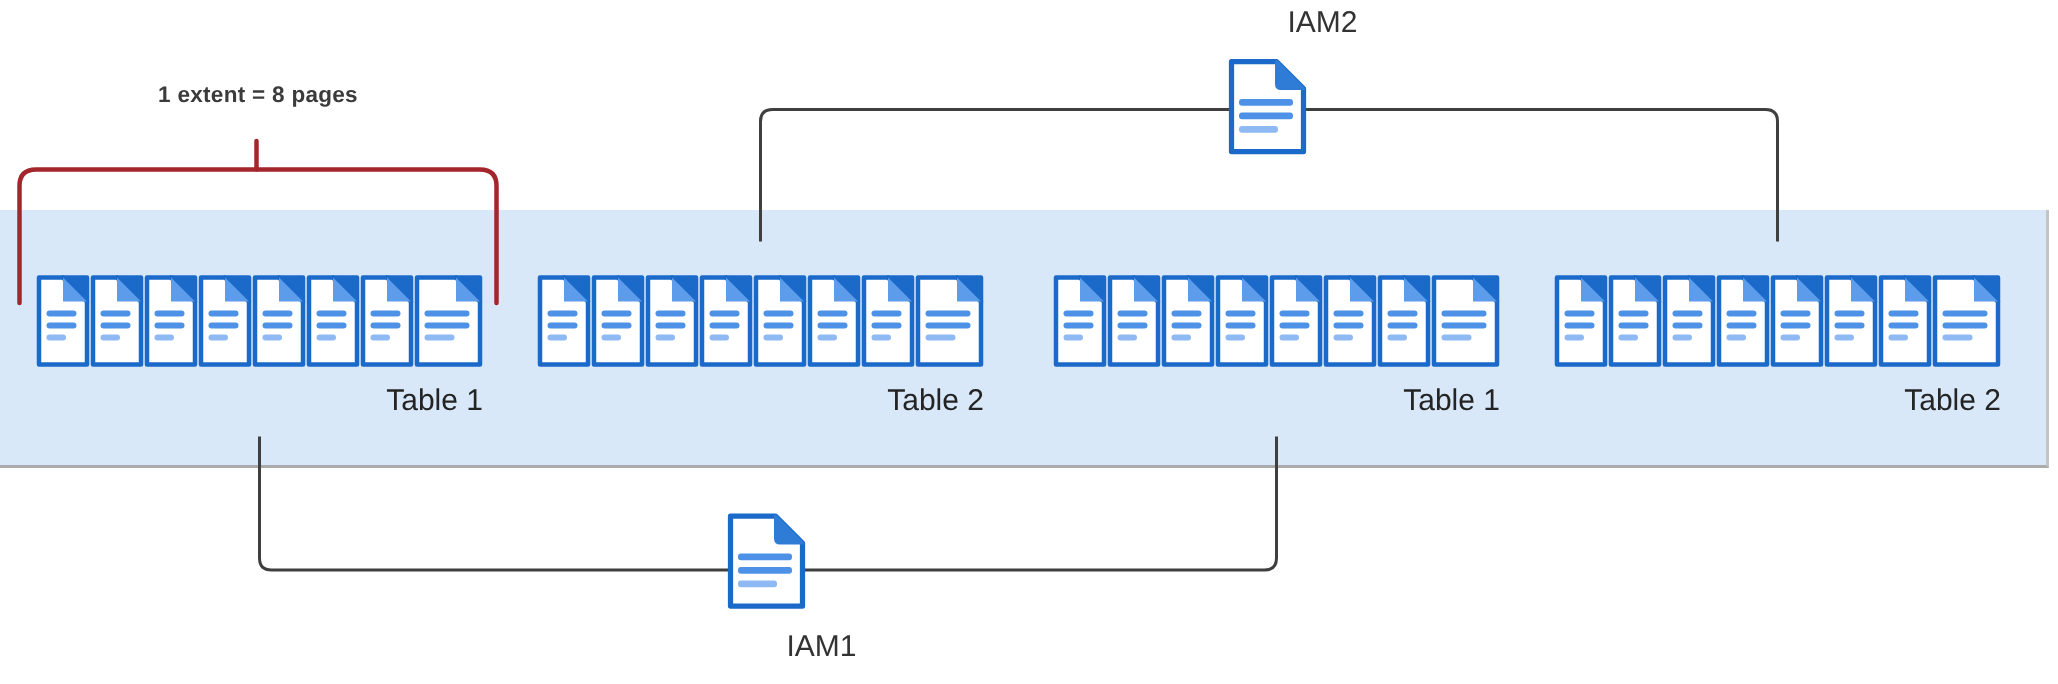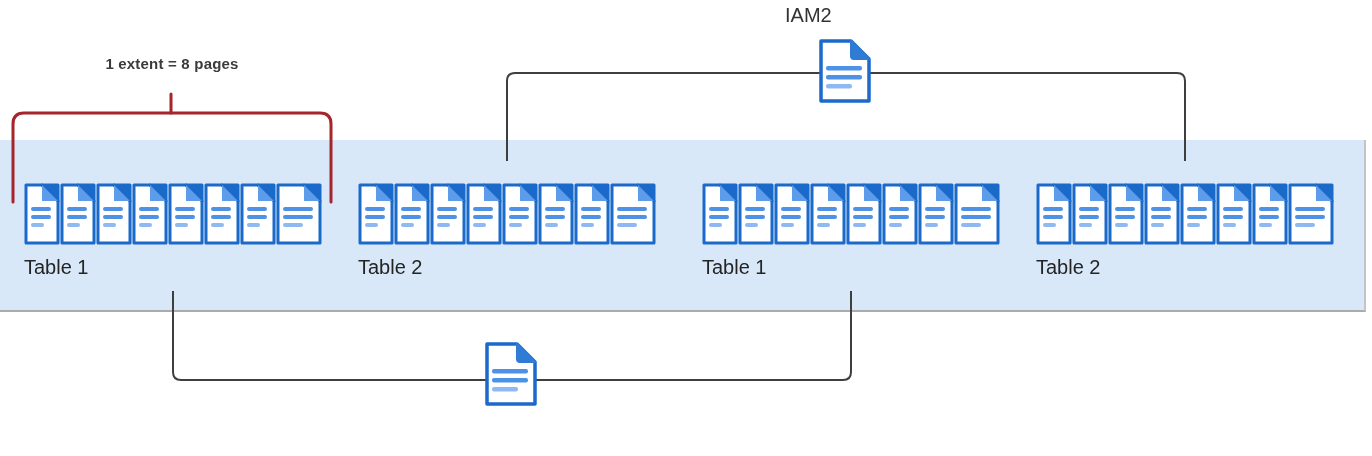--- a/index.html
+++ b/index.html
@@ -12,25 +12,25 @@
     background:var(--band-bg,#D9E8F9);
     border-bottom:2px solid #ABABAB; border-right:2px solid #C4C4C4;
   }
   .overlay { position:absolute; left:0; top:0; width:1372px; height:456px; pointer-events:none; }
   .connector { fill:none; stroke:var(--connector,#3F3F3F); stroke-width:2; }
   .bracket   { fill:none; stroke:var(--bracket-red,#A4262C); stroke-width:3; stroke-linecap:round; }
   .title-label {
     position:absolute; left:60px; top:55px; width:224px; text-align:center;
     font-weight:bold; font-size:15px; color:#3B3B3B; letter-spacing:0.2px;
   }
-  .group { position:absolute; top:183px; width:298px; text-align:left; }
+  .group { position:absolute; top:183px; width:298px; text-align:right; }
   .icon-row { display:flex; height:62px; align-items:flex-start; }
   .group-label { display:inline-block; margin-top:11px; font-size:20px; color:#242424; }
   .iam-icon { position:absolute; }
-  .iam-label { position:absolute; width:120px; text-align:left; font-size:20px; color:#333333; }
+  .iam-label { position:absolute; width:120px; text-align:right; font-size:20px; color:#333333; }
   .iam-label-top { left:785px; top:4px; }
   .iam-label-bottom { left:451px; top:420px; }
 
   
   .pg-body { fill:#ffffff; stroke:var(--page-border,#1B6AC9); stroke-width:3; stroke-linejoin:round; }
   .pg-dark { fill:var(--page-border,#1B6AC9); stroke:var(--page-border,#1B6AC9); stroke-width:3; stroke-linejoin:round; }
   .pg-light { fill:var(--page-fold-light,#5D9CEA); }
   .pg-stripe { fill:var(--page-stripe,#4D92E6); }
   .pg-stripe-light { fill:var(--page-stripe-light,#8FB9F2); }
 
@@ -342,14 +342,15 @@
     <rect class="iam-stripe-light" x="8" y="46" width="26" height="4.5" rx="2"></rect>
   </svg>
 
   <svg class="iam-icon" style="left:484px; top:341px" width="54" height="66" viewBox="0 0 54 66">
     <path class="iam-body" d="M3 3 H33 L51 21 V63 H3 Z"></path>
     <path class="iam-flap" d="M33 3 V18 Q33 21 36 21 H51 Z"></path>
     <rect class="iam-stripe" x="8" y="28" width="36" height="4.5" rx="2"></rect>
     <rect class="iam-stripe" x="8" y="37" width="36" height="4.5" rx="2"></rect>
     <rect class="iam-stripe-light" x="8" y="46" width="26" height="4.5" rx="2"></rect>
   </svg>
+  <div class="iam-label iam-label-bottom">IAM1</div>
 
 </div>
 
 </body></html>

